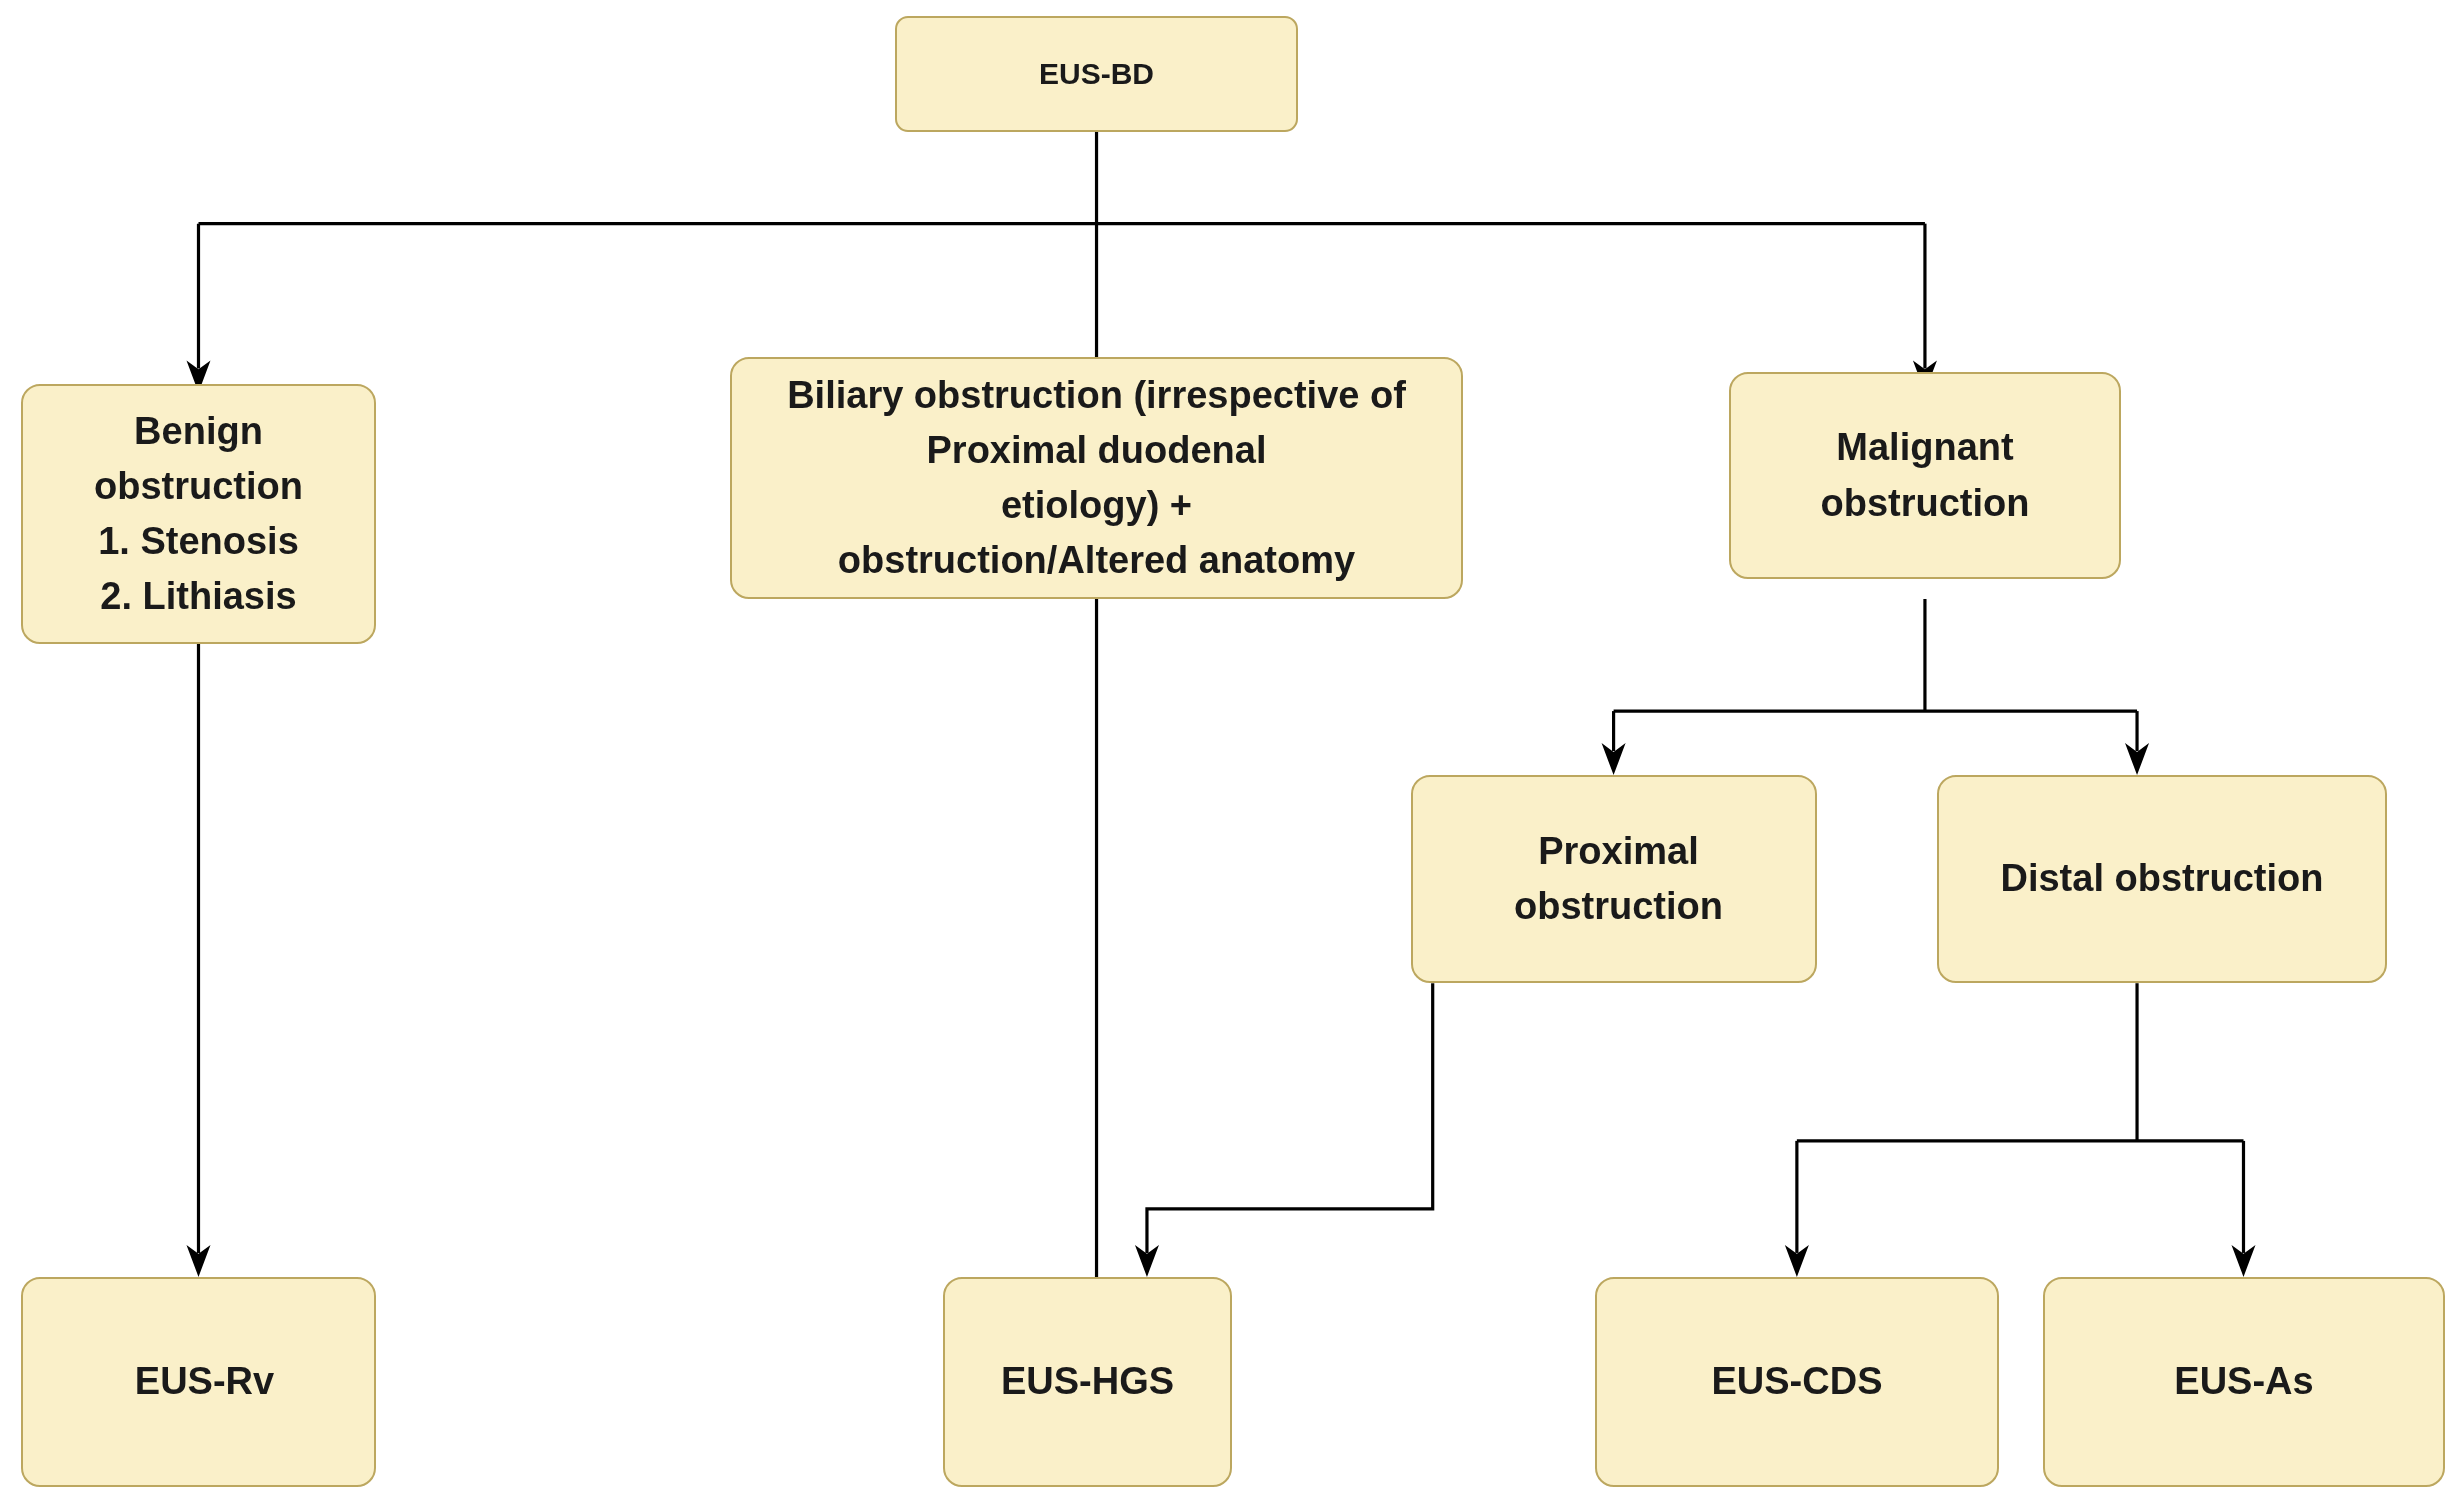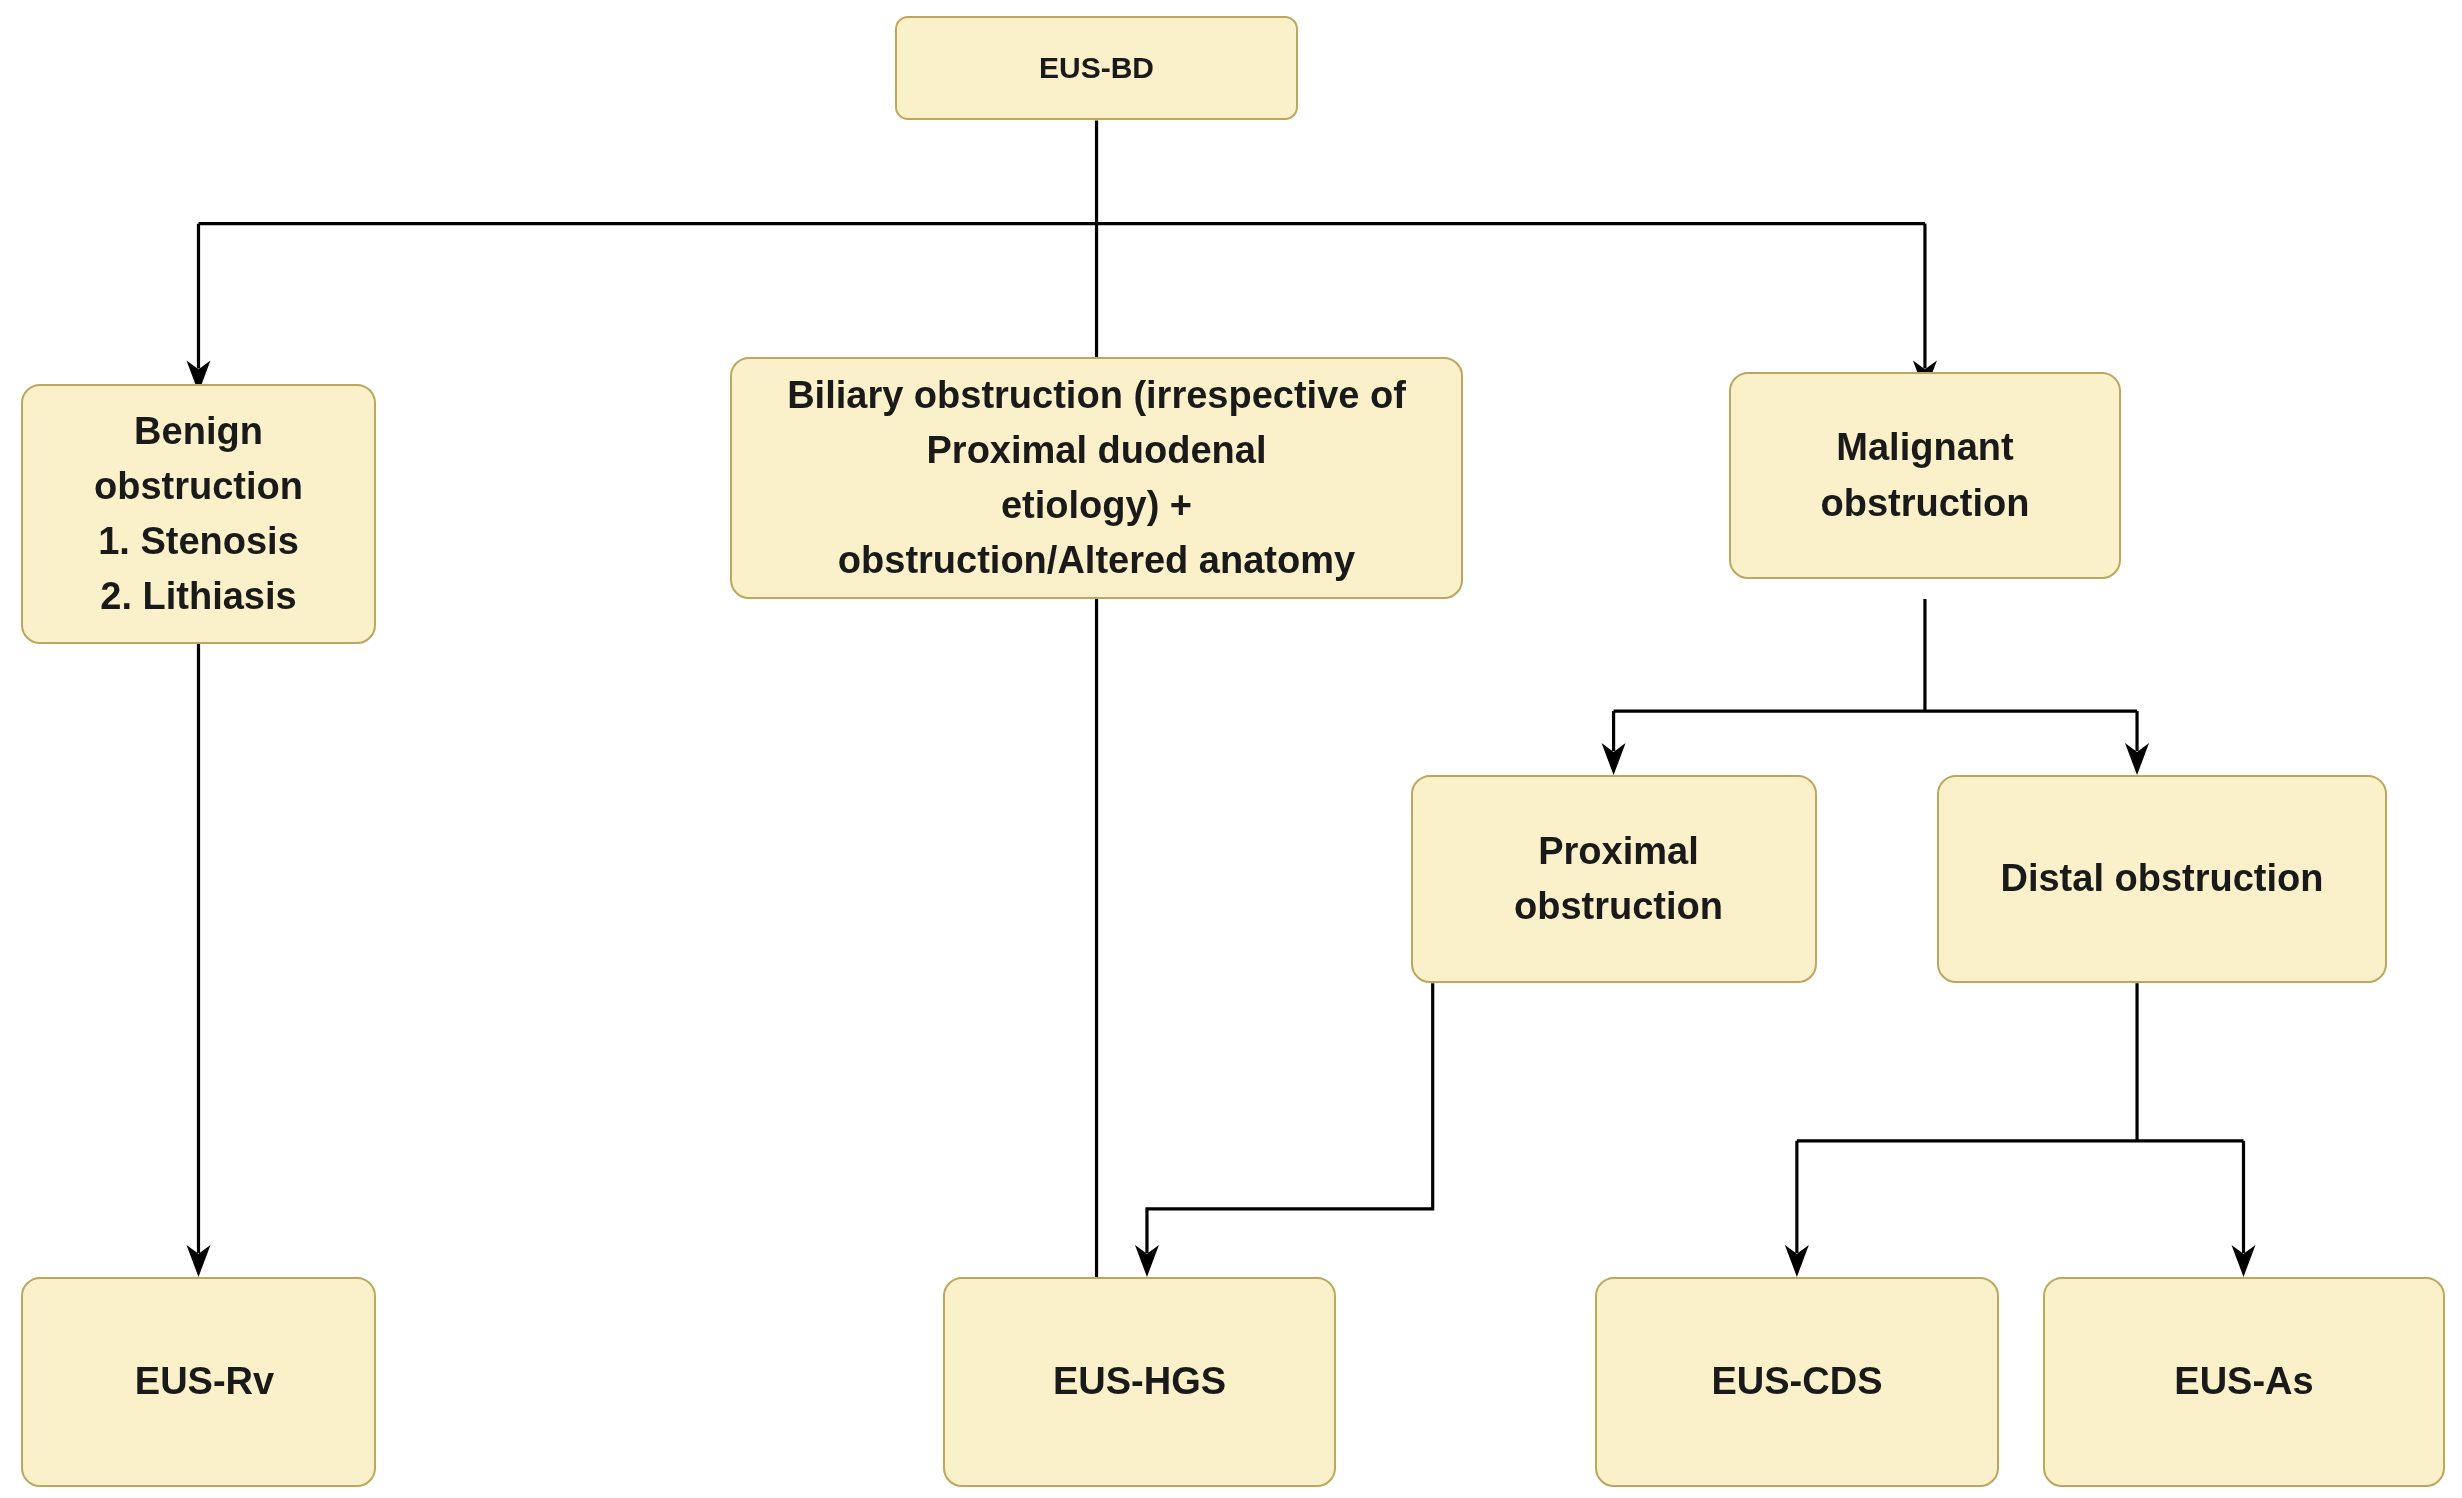--- a/index.html
+++ b/index.html
@@ -35,29 +35,29 @@
   .label {
     font-family: "Liberation Sans", "DejaVu Sans", sans-serif;
     font-weight: 700;
     font-size: 38px;
     line-height: 1.45;
     color: var(--text-color);
     padding: 4.8px 11.2px;
   }
   .line { display: block; }
 
-  .n-eus-bd    { left: 895px; top: 16px;   width: 403px; height: 104px; border-radius: 13px; }
+  .n-eus-bd    { left: 895px; top: 16px;   width: 403px; height: 116px; border-radius: 13px; }
   .n-eus-bd .label { font-size: 30px; }
   .n-benign    { left: 21px;   top: 384px;  width: 355px; height: 260px; }
   .n-biliary   { left: 730px;  top: 357px;  width: 733px; height: 242px; }
   .n-malignant { left: 1729px; top: 372px;  width: 392px; height: 207px; }
   .n-proximal  { left: 1411px; top: 775px;  width: 406px; height: 208px; padding-left: 9px; }
   .n-distal    { left: 1937px; top: 775px;  width: 450px; height: 208px; }
   .n-eus-rv    { left: 21px;   top: 1277px; width: 355px; height: 210px; padding-left: 12px; }
-  .n-eus-hgs   { left: 943px; top: 1277px; width: 393px; height: 210px; }
+  .n-eus-hgs   { left: 943px; top: 1277px; width: 289px; height: 210px; }
   .n-eus-cds   { left: 1595px; top: 1277px; width: 404px; height: 210px; }
   .n-eus-as    { left: 2043px; top: 1277px; width: 402px; height: 210px; }
 </style>
 </head>
 <body>
 
 <div class="canvas">
 
   <svg class="wires" viewBox="0 0 3076 1872" aria-hidden="true">
 

